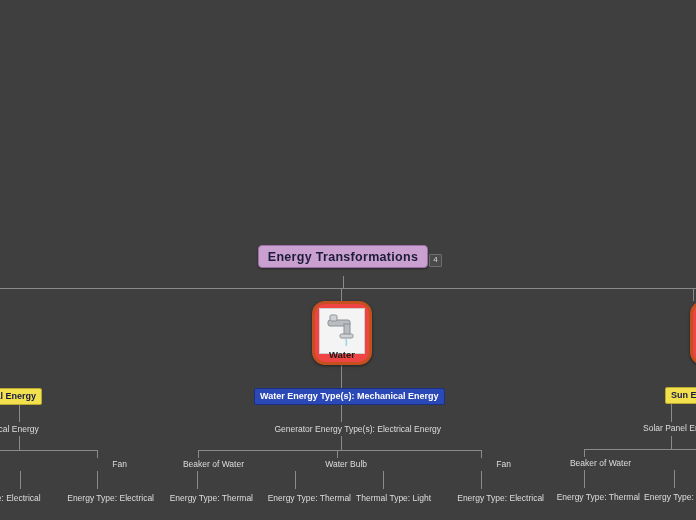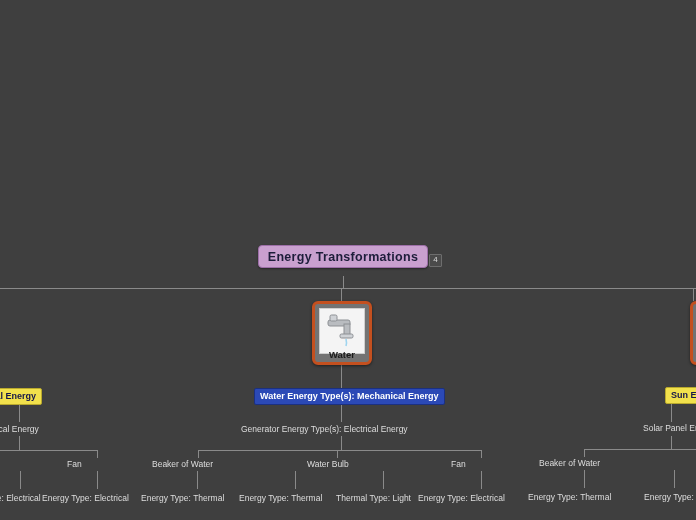--- a/index.html
+++ b/index.html
@@ -51,23 +51,23 @@
     font-size: 8px;
     line-height: 10px;
     text-align: center;
     border-radius: 1px;
   }
 
   
   .img-node {
     position: absolute;
     box-sizing: border-box;
-    background: #737373;
+    background: #ef4444;
     border: 3px solid #c4501f;
-    border-radius: 6px;
+    border-radius: 13px;
     box-shadow: 0 1px 3px rgba(0,0,0,0.5);
     overflow: hidden;
   }
   .img-node .thumb {
     position: absolute;
     left: 4px;
     top: 4px;
     right: 4px;
     height: 46px;
     background: #f4f4f4;
@@ -117,21 +117,21 @@
     line-height: 11px;
   }
   
   .label-plain {
     position: absolute;
     color: #dedede;
     font-size: 8.5px;
     white-space: nowrap;
     line-height: 11px;
   }
-  .label-plain.center { text-align: left; }
+  .label-plain.center { text-align: right; }
 </style>
 </head>
 <body>
 
 <div id="canvas">
 
   <div class="root-node" style="left:258px; top:245px; width:170px; height:23px;">
     <span>Energy Transformations</span>
   </div>
   <div class="root-badge" style="left:429px; top:254px;">4</div>

